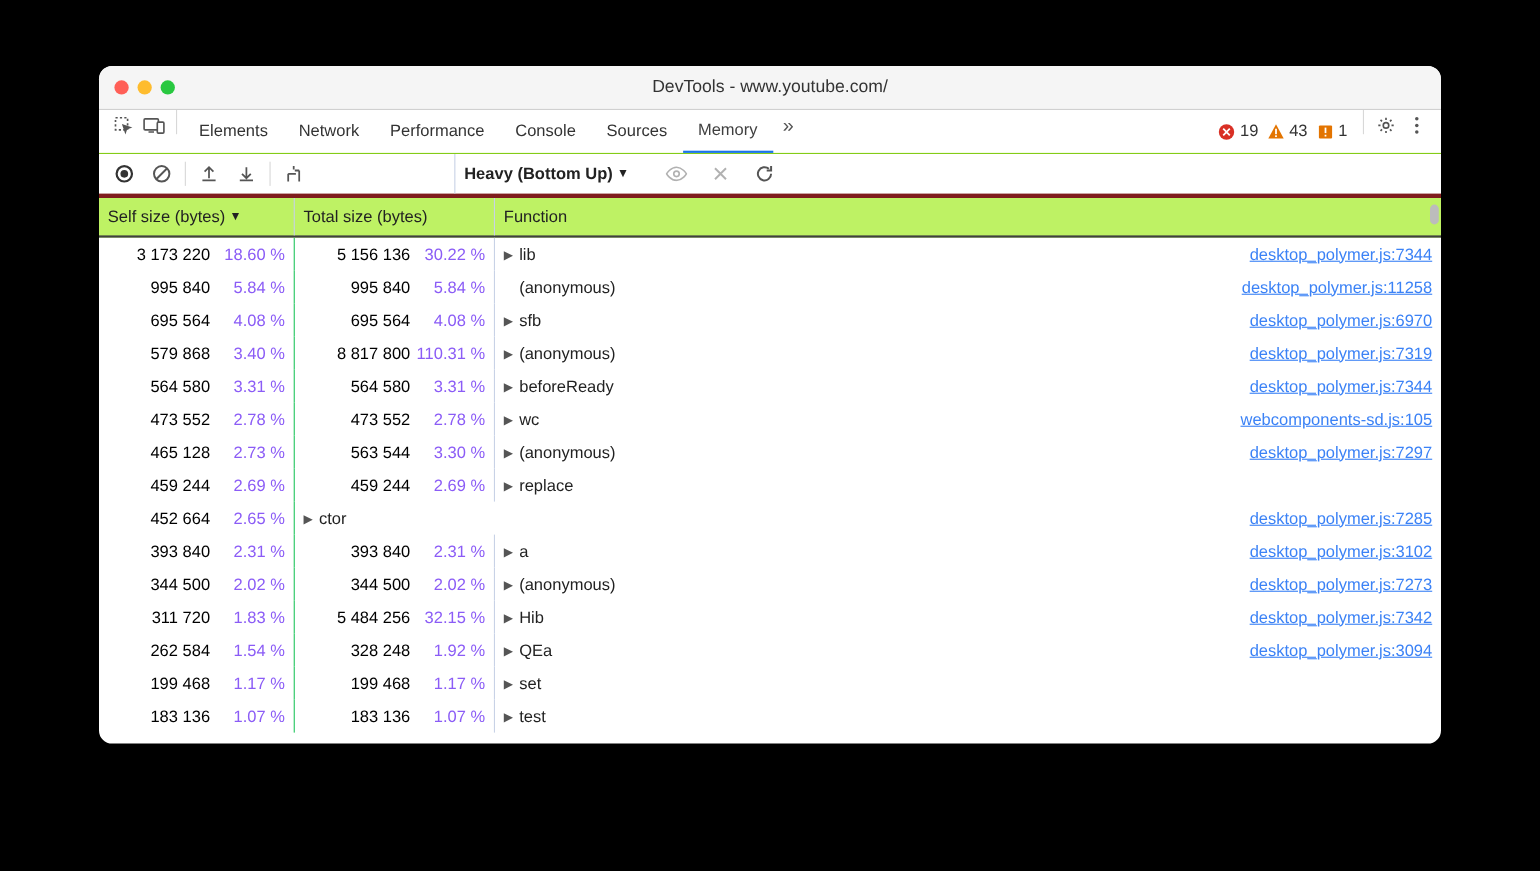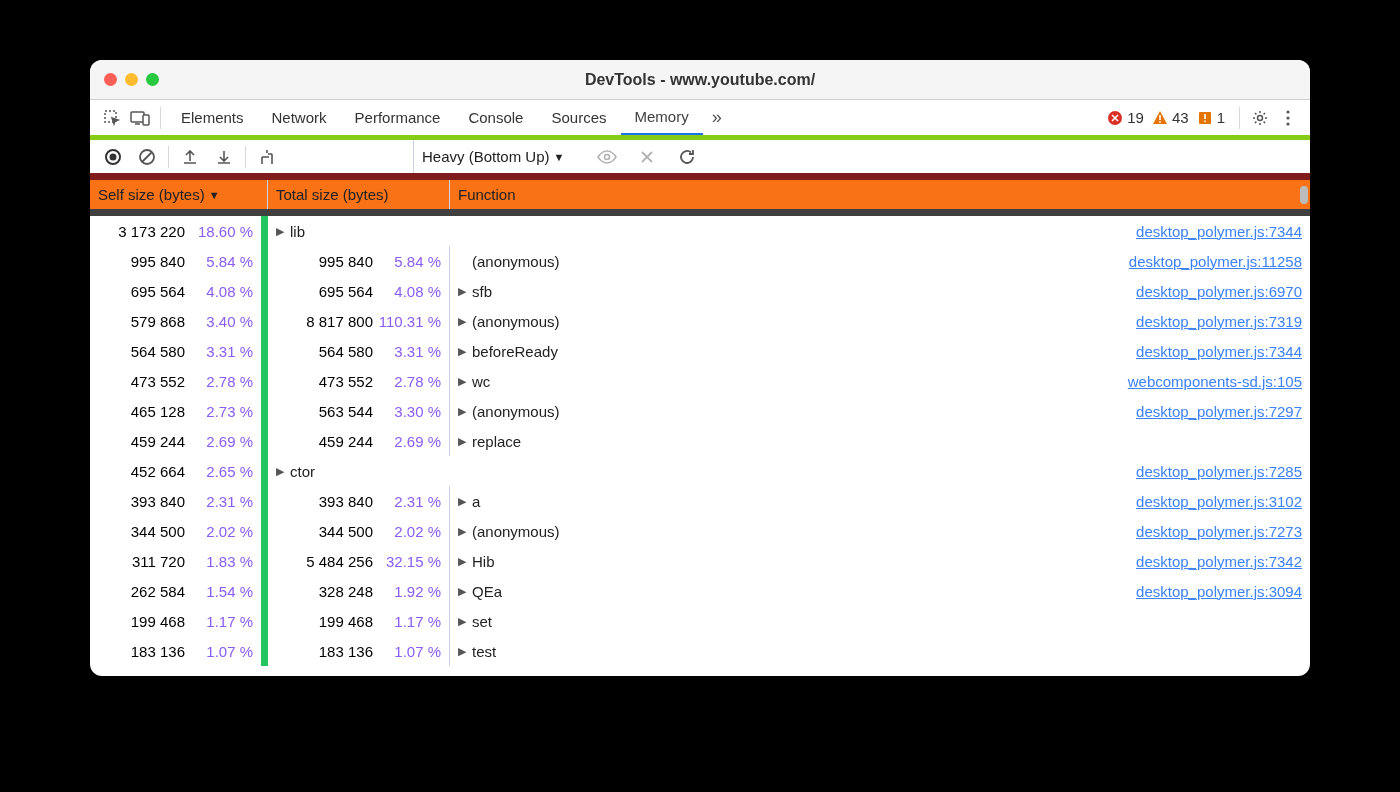--- a/index.html
+++ b/index.html
@@ -25,75 +25,74 @@
     align-items: center;
     background: #f5f5f5;
     border-bottom: 1px solid #d0d0d0;
     position: relative;
   }
   .traffic-lights { display: flex; gap: 8px; padding-left: 14px; }
   .dot { width: 13px; height: 13px; border-radius: 50%; }
   .dot.red { background: #ff5f57; }
   .dot.yellow { background: #febc2e; }
   .dot.green { background: #28c840; }
-  .title { position: absolute; left: 0; right: 0; text-align: center; font-weight: 700; font-size: 16px; color: #333; pointer-events:none;}
+  .title { position: absolute; left: 0; right: 0; text-align: center; font-weight: 400; font-size: 16px; color: #333; pointer-events:none;}
 
   
   .tabsbar {
     height: 40px;
     display: flex;
-    align-items: center;
-    border-bottom: 5px solid #84cc16;
+    border-bottom: 1px solid #84cc16;
     padding: 0 8px;
   }
   .tabsbar .iconbtn {
     width: 28px; height: 28px; display: flex; align-items: center; justify-content: center;
     color: #555; cursor: pointer;
   }
   .tabsbar .sep { width: 1px; height: 22px; background: #d8d8d8; margin: 0 6px; }
   .tabsbar .tab {
     padding: 0 14px; height: 100%; display: flex; align-items: center;
     color: #333; font-size: 15px; cursor: pointer;
   }
   .tabsbar .tab.active {
     color: #404040;
     border-bottom: 2px solid #1a73e8;
   }
   .tabsbar .spacer { flex: 1; }
   .badge { display: flex; align-items: center; gap: 4px; margin-right: 8px; color: #333; font-size: 15px; }
 
   
   .toolbar {
-    height: 40px; display: flex; align-items: stretch; border-bottom: 7px solid #7f1d1d;
+    height: 40px; display: flex; align-items: stretch; border-bottom: 4px solid #7f1d1d; font-weight: bold;
   }
   .toolbar .left {
     width: 324px; border-right: 1px solid #c8d2e6; display: flex; align-items: center; padding: 0 8px; gap: 4px;
   }
   .toolbar .right { flex: 1; display: flex; align-items: center; padding: 0 8px; gap: 10px; }
   .toolbar .iconbtn { width: 30px; height: 30px; display:flex; align-items:center; justify-content:center; color:#555; cursor:pointer; }
   .toolbar .sep { width:1px; height:22px; background:#d8d8d8; margin:0 2px;}
   .viewmode { display:flex; align-items:center; gap:4px; font-size:15px; cursor:pointer; }
 
   
   .body { flex: 1; display: flex; overflow: hidden; }
   .sidebar { width: 324px; border-right: 1px solid #c8d2e6; display:flex; flex-direction:column; }
   .sidebar-row { height: 44px; display:flex; align-items:center; gap:10px; padding:0 14px; font-size:16px; }
   .sidebar-row.section { height: 36px; font-size: 15px; color:#333; padding-left: 14px; }
   .profile-item { background:#e8f0fe; color:#1a73e8; height:38px; border-radius:18px; margin:2px 8px; padding:0 14px; display:flex; align-items:center; gap:14px; font-size:15px; cursor:pointer;}
   .profile-item svg { stroke:#1a73e8; }
 
   .content { flex:1; display:flex; flex-direction:column; overflow:hidden; position:relative; }
-  .gridhead { height:36px; display:flex; border-bottom:7px solid #404040; font-size:15px; background:#f97316;}
+  .gridhead { height:36px; display:flex; border-bottom:2px solid #404040; font-size:15px; background:#bef264;}
   .col-self { width:178px; border-right:1px solid #c8d2e6; display:flex; align-items:center; padding:0 8px; gap:4px; cursor:pointer;}
   .col-total { width:182px; border-right:1px solid #c8d2e6; display:flex; align-items:center; padding:0 8px;}
   .col-func { flex:1; display:flex; align-items:center; padding:0 8px;}
 
   .rows { flex:1; overflow:hidden; font-variant-numeric: tabular-nums; }
   .row { height:30px; display:flex; font-size:15px; }
-  .cell-self { width:178px; border-right:7px solid #22c55e; display:flex; align-items:center; justify-content:flex-end;}
+  .cell-self { width:178px; border-right:1px solid #22c55e; display:flex; align-items:center; justify-content:flex-end;}
   .cell-total { width:182px; border-right:1px solid #c8d2e6; display:flex; align-items:center; justify-content:flex-end;}
   .cell-self .num, .cell-total .num { width:86px; text-align:right; padding-right:4px; color:#000;}
   .cell-self .pct, .cell-total .pct { width:72px; text-align:right; padding-right:8px; color:#8b5cf6;}
   .cell-func { flex:1; display:flex; align-items:center; padding:0 8px;}
   .fn-tri { width:14px; font-size:11px; color:#555; display:inline-block; }
   .fn-name { flex:0 0 auto; }
   .fn-spacer { flex:1; }
   .fn-src { color:#3b82f6; text-decoration:underline; cursor:pointer; }
   .scroll-thumb { position:absolute; right:2px; top:6px; width:8px; height:18px; background:#bcbcbc; border-radius:4px;}
 
@@ -244,20 +243,24 @@
         </div>
         <div class="col-total">Total size (bytes)</div>
         <div class="col-func">Function</div>
       </div>
       <div class="rows" id="rows">
           <div class="row">
             <div class="cell-self">
               <span class="num">3 173 220</span>
               <span class="pct">18.60 %</span>
             </div>
+            <div class="cell-total">
+              <span class="num">5 156 136</span>
+              <span class="pct">30.22 %</span>
+            </div>
             <div class="cell-func">
               <span class="fn-tri">▶</span>
               <span class="fn-name">lib</span>
               <span class="fn-spacer"></span>
               <span class="fn-src">desktop_polymer.js:7344</span>
             </div>
           </div>
           <div class="row">
             <div class="cell-self">
               <span class="num">995 840</span>

